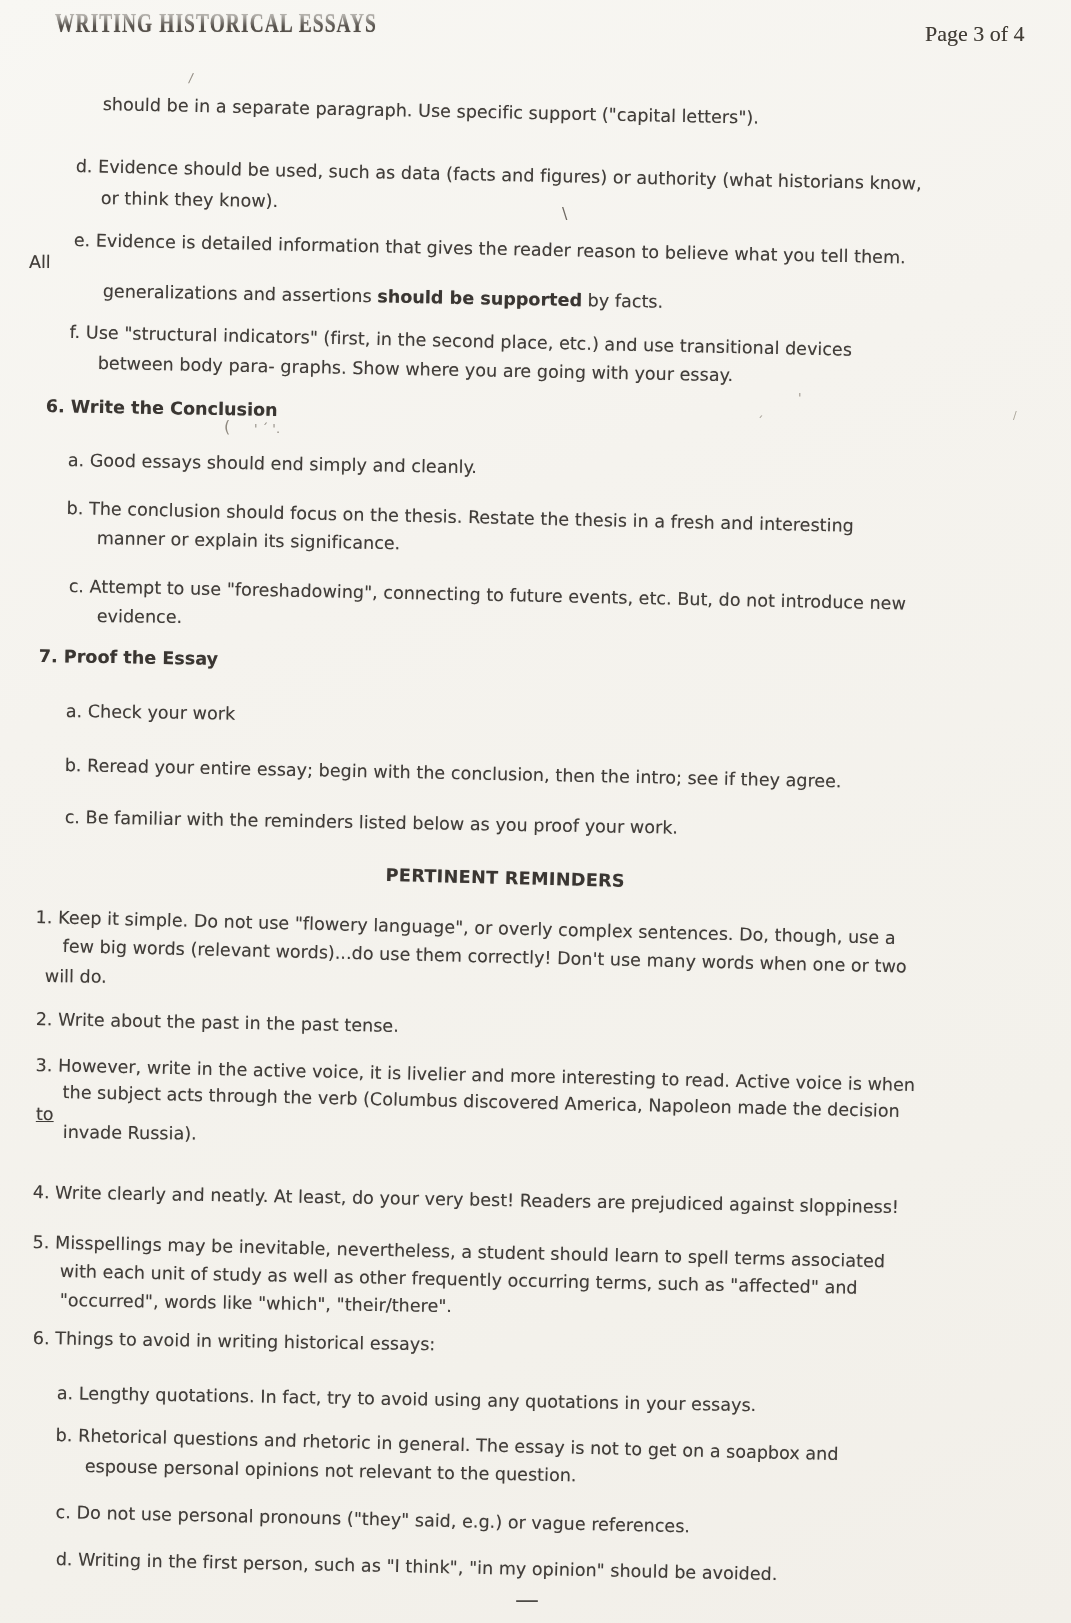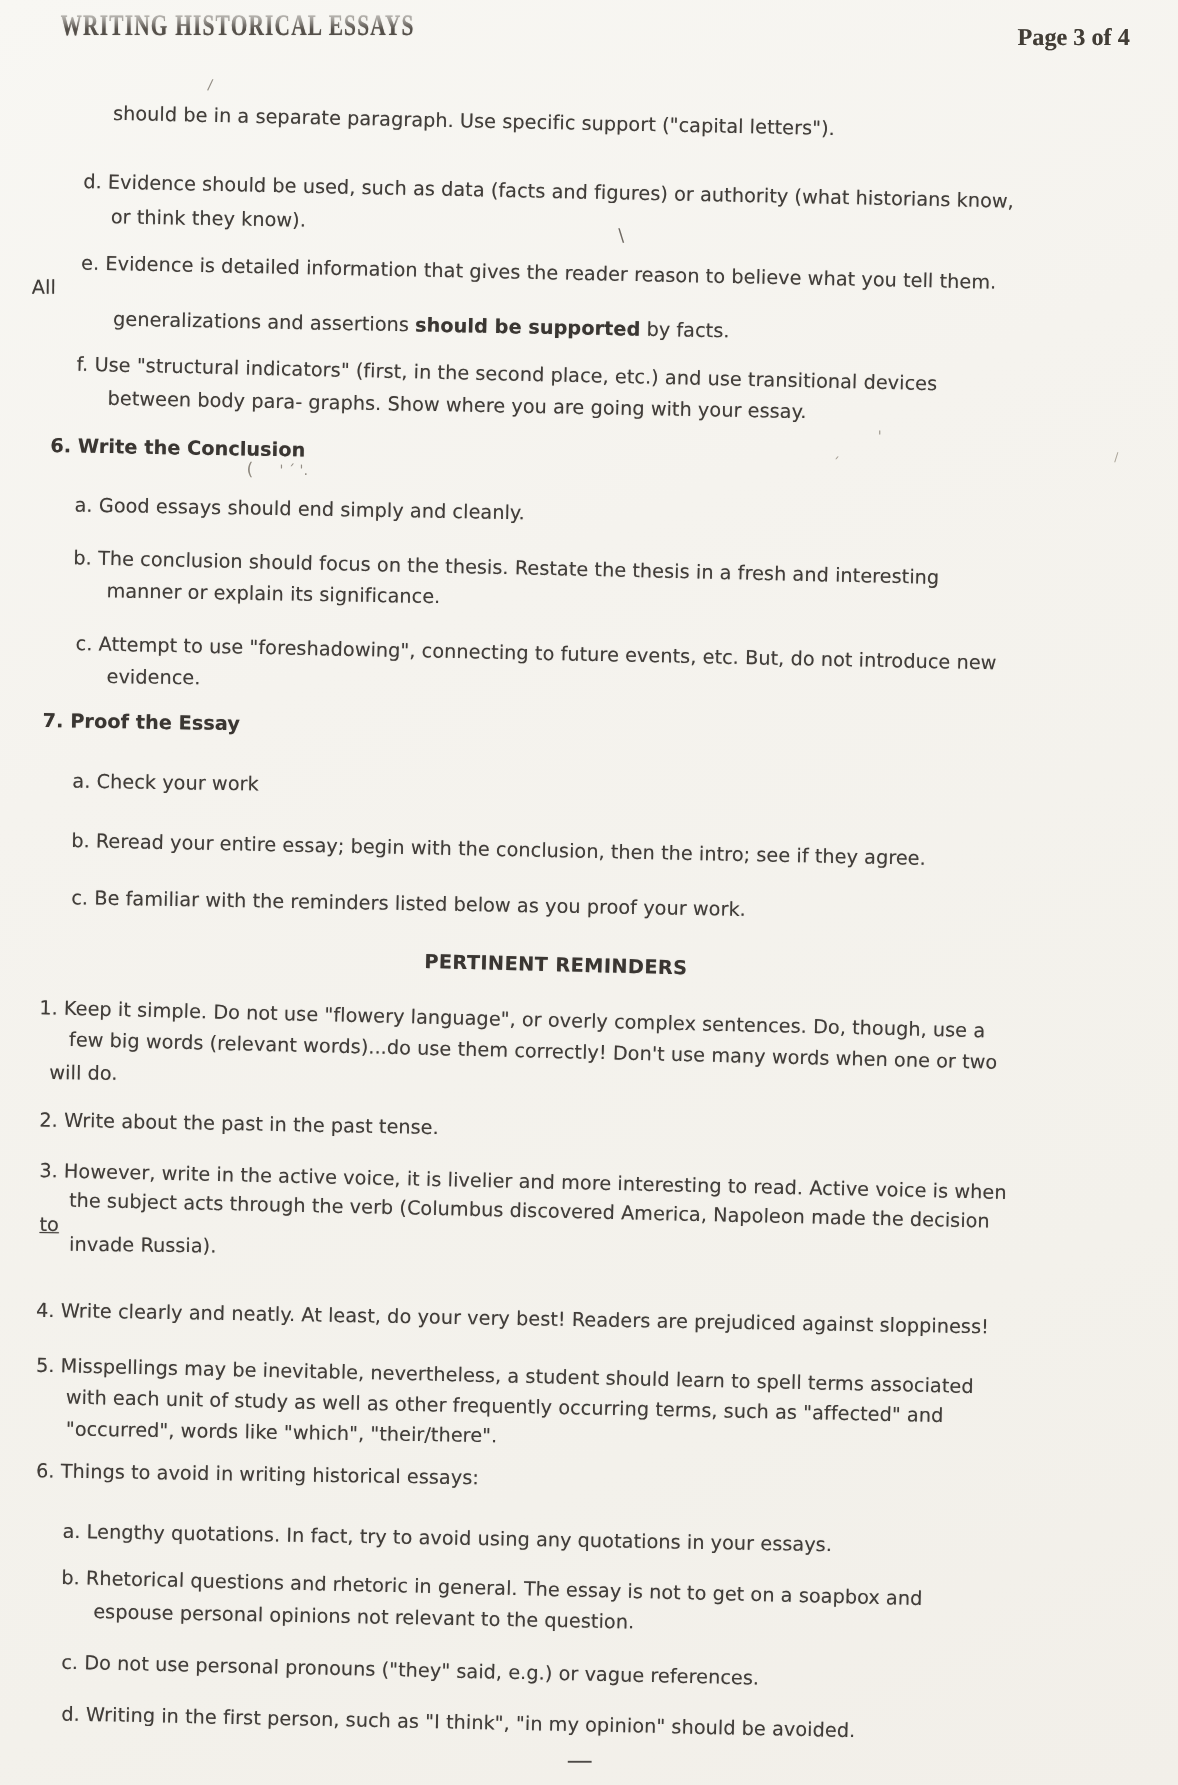--- a/index.html
+++ b/index.html
@@ -53,21 +53,21 @@
     color:#4d4a46;
     letter-spacing:-2px;
   }
 </style>
 </head>
 <body>
 
 <div id="page">
 
   <div class="title" style="left:55px;top:8px;">WRITING HISTORICAL ESSAYS</div>
-  <div class="pagenum" style="left:925px;top:21px;font-weight:bold;">Page 3 of 4</div>
+  <div class="pagenum" style="left:925px;top:21px;">Page 3 of 4</div>
 
   <div class="art" style="left:190px;top:70px;transform:rotate(8deg);">/</div>
   <div class="art" style="left:562px;top:204px;font-size:16px;color:#6e6861;">\</div>
   <div class="art" style="left:224px;top:417px;font-size:16px;color:#8f897f;">(</div>
   <div class="art" style="left:254px;top:421px;">' ´ '.</div>
   <div class="art" style="left:798px;top:390px;color:#a09a90;">'</div>
   <div class="art" style="left:757px;top:414px;color:#a59f95;">´</div>
   <div class="art" style="left:1013px;top:409px;font-size:11px;color:#aba599;">/</div>
 
   <div class="ln" style="left:103px;top:93px;transform:rotate(1.2deg);">should be in a separate paragraph. Use specific support ("capital letters").</div>

